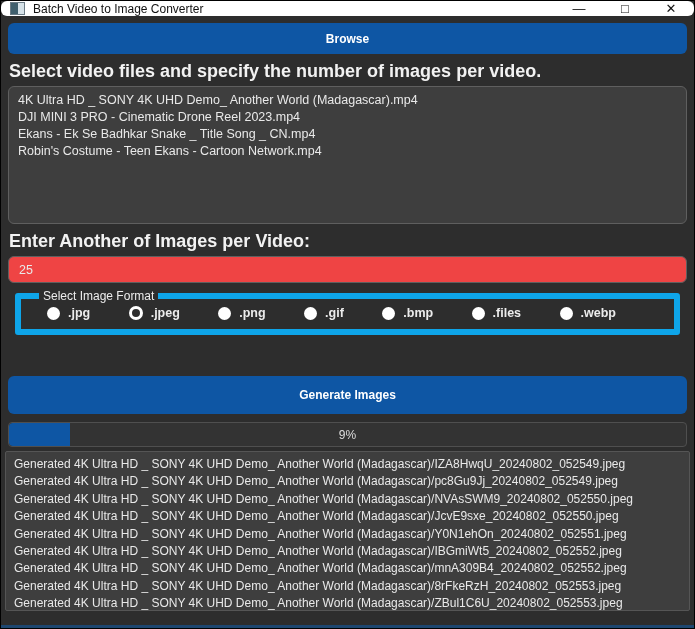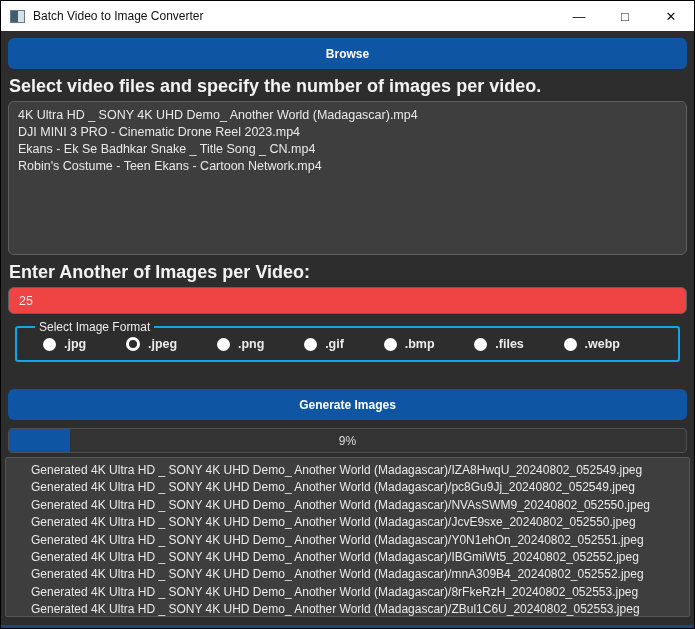--- a/index.html
+++ b/index.html
@@ -1,47 +1,47 @@
 <!DOCTYPE html>
 <html><head>
 <meta charset="utf-8">
 <style>
   html,body{margin:0;padding:0;background:#1a1a1a;}
   body{width:695px;height:629px;overflow:hidden;font-family:"Liberation Sans","DejaVu Sans",sans-serif;}
   .window{position:relative;width:695px;height:629px;box-sizing:border-box;border:1px solid #000;background:#2d2d2d;overflow:hidden;}
 
   
-  .titlebar{height:30px;background:#ffffff;display:flex;align-items:center;}
+  .titlebar{height:15px;background:#ffffff;display:flex;align-items:center;border-radius:6px;}
   .tb-icon{width:15px;height:13px;margin-left:9px;border:1px solid #6b7b85;background:linear-gradient(90deg,#41606e 0 55%,#d6e2e8 55% 100%);box-sizing:border-box;}
   .tb-title{margin-left:8px;font-size:12px;color:#111;}
   .tb-btns{margin-left:auto;display:flex;height:100%;}
   .tb-btn{width:46px;height:100%;display:flex;align-items:center;justify-content:center;font-size:13px;color:#111;cursor:default;background:transparent;border:none;}
 
   .content{padding:7px;}
   .btn-primary{display:block;width:100%;height:31px;background:#0e56a4;border:none;border-radius:6px;color:#fff;font-size:12px;cursor:pointer;font-weight:bold;}
-  .btn-generate{height:31px;margin-top:27px;}
+  .btn-generate{height:38px;margin-top:41px;}
   .section-label{font-weight:bold;color:#f2f2f2;font-size:18px;margin:7px 1px 4px;}
   .listbox{background:#3e3e3e;border:1px solid #5f5f5f;border-radius:6px;padding:5px 9px;overflow:hidden;box-sizing:border-box;}
-  .filelist{height:154px;}
+  .filelist{height:138px;}
   .list-line{font-size:12.5px;color:#e9e9e9;line-height:17px;white-space:nowrap;}
   .qty-input{display:block;width:100%;box-sizing:border-box;height:27px;background:#ef4444;border:1px solid #5f5f5f;border-radius:6px;color:#e9e9e9;font-size:12.5px;padding:0 10px;outline:none;}
 
-  fieldset.format-group{margin:6px 7px 0;border:2px solid #0ea5e9;border-radius:3px;padding:1px 10px 9px;}
+  fieldset.format-group{margin:6px 7px 0;border:6px solid #0ea5e9;border-radius:3px;padding:1px 10px 9px;}
   fieldset.format-group legend{font-size:12px;color:#ececec;padding:0 4px;margin-left:8px;}
   .radio-row{display:flex;justify-content:space-between;padding:2px 48px 0 16px;font-weight:bold;}
   .radio-item{display:flex;align-items:center;gap:8px;font-size:12.5px;color:#ececec;cursor:pointer;}
   .radio-dot{width:13px;height:13px;border-radius:50%;background:#fff;box-sizing:border-box;flex:0 0 auto;}
   .radio-dot.selected{width:14px;height:14px;border:3.5px solid #fff;background:#2d2d2d;}
 
   .progress{position:relative;margin-top:8px;height:25px;background:#333333;border:1px solid #4f4f4f;border-radius:4px;overflow:hidden;box-sizing:border-box;}
   .progress-fill{position:absolute;left:0;top:0;bottom:0;background:#0e56a4;border-radius:4px 0 0 4px;}
   .progress-label{position:absolute;left:0;right:0;top:0;bottom:0;display:flex;align-items:center;justify-content:center;color:#dddddd;font-size:12px;}
 
   .loglist{margin:4px -3px 0;height:160px;border-radius:2px;border-color:#555;padding:4px 8px;}
-  .log-line{font-size:12px;color:#e9e9e9;line-height:17.4px;white-space:nowrap;margin-left:17px;}
+  .log-line{font-size:12px;color:#e9e9e9;line-height:17.4px;white-space:nowrap;}
 
   .bottom-edge{position:absolute;left:0;right:0;bottom:0;height:3px;background:#1e4770;}
 </style>
 </head>
 <body>
 
 <div class="window">
 
   <div class="titlebar">
     <span class="tb-icon"></span>

